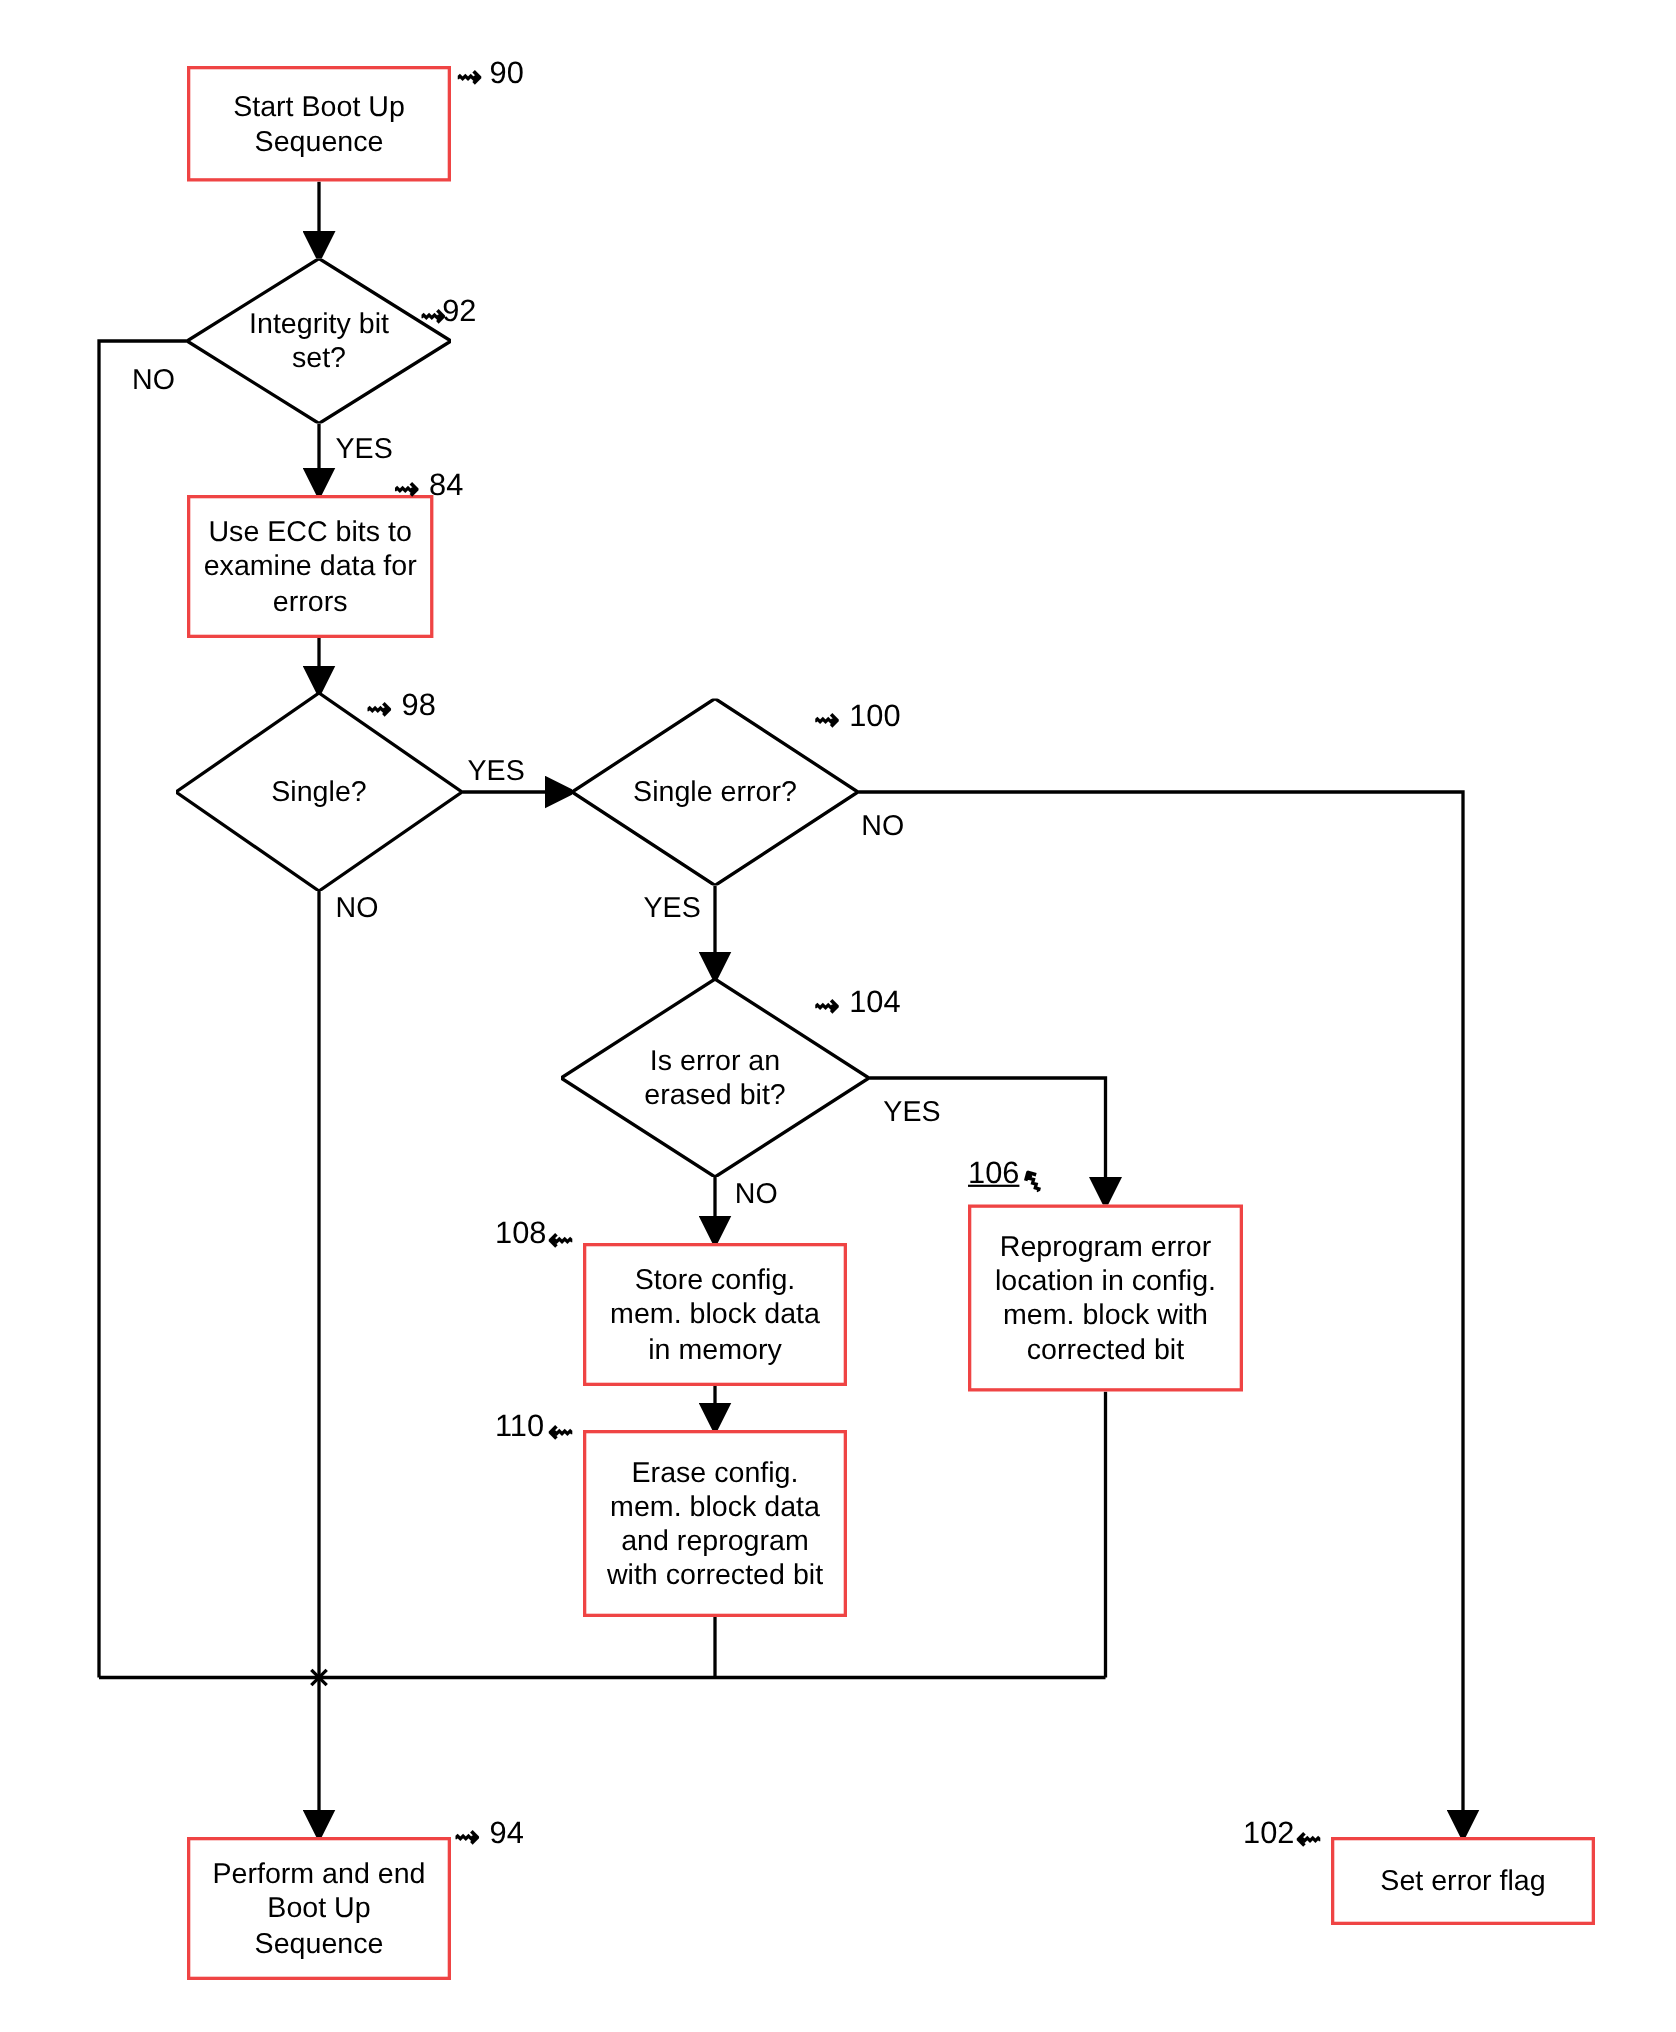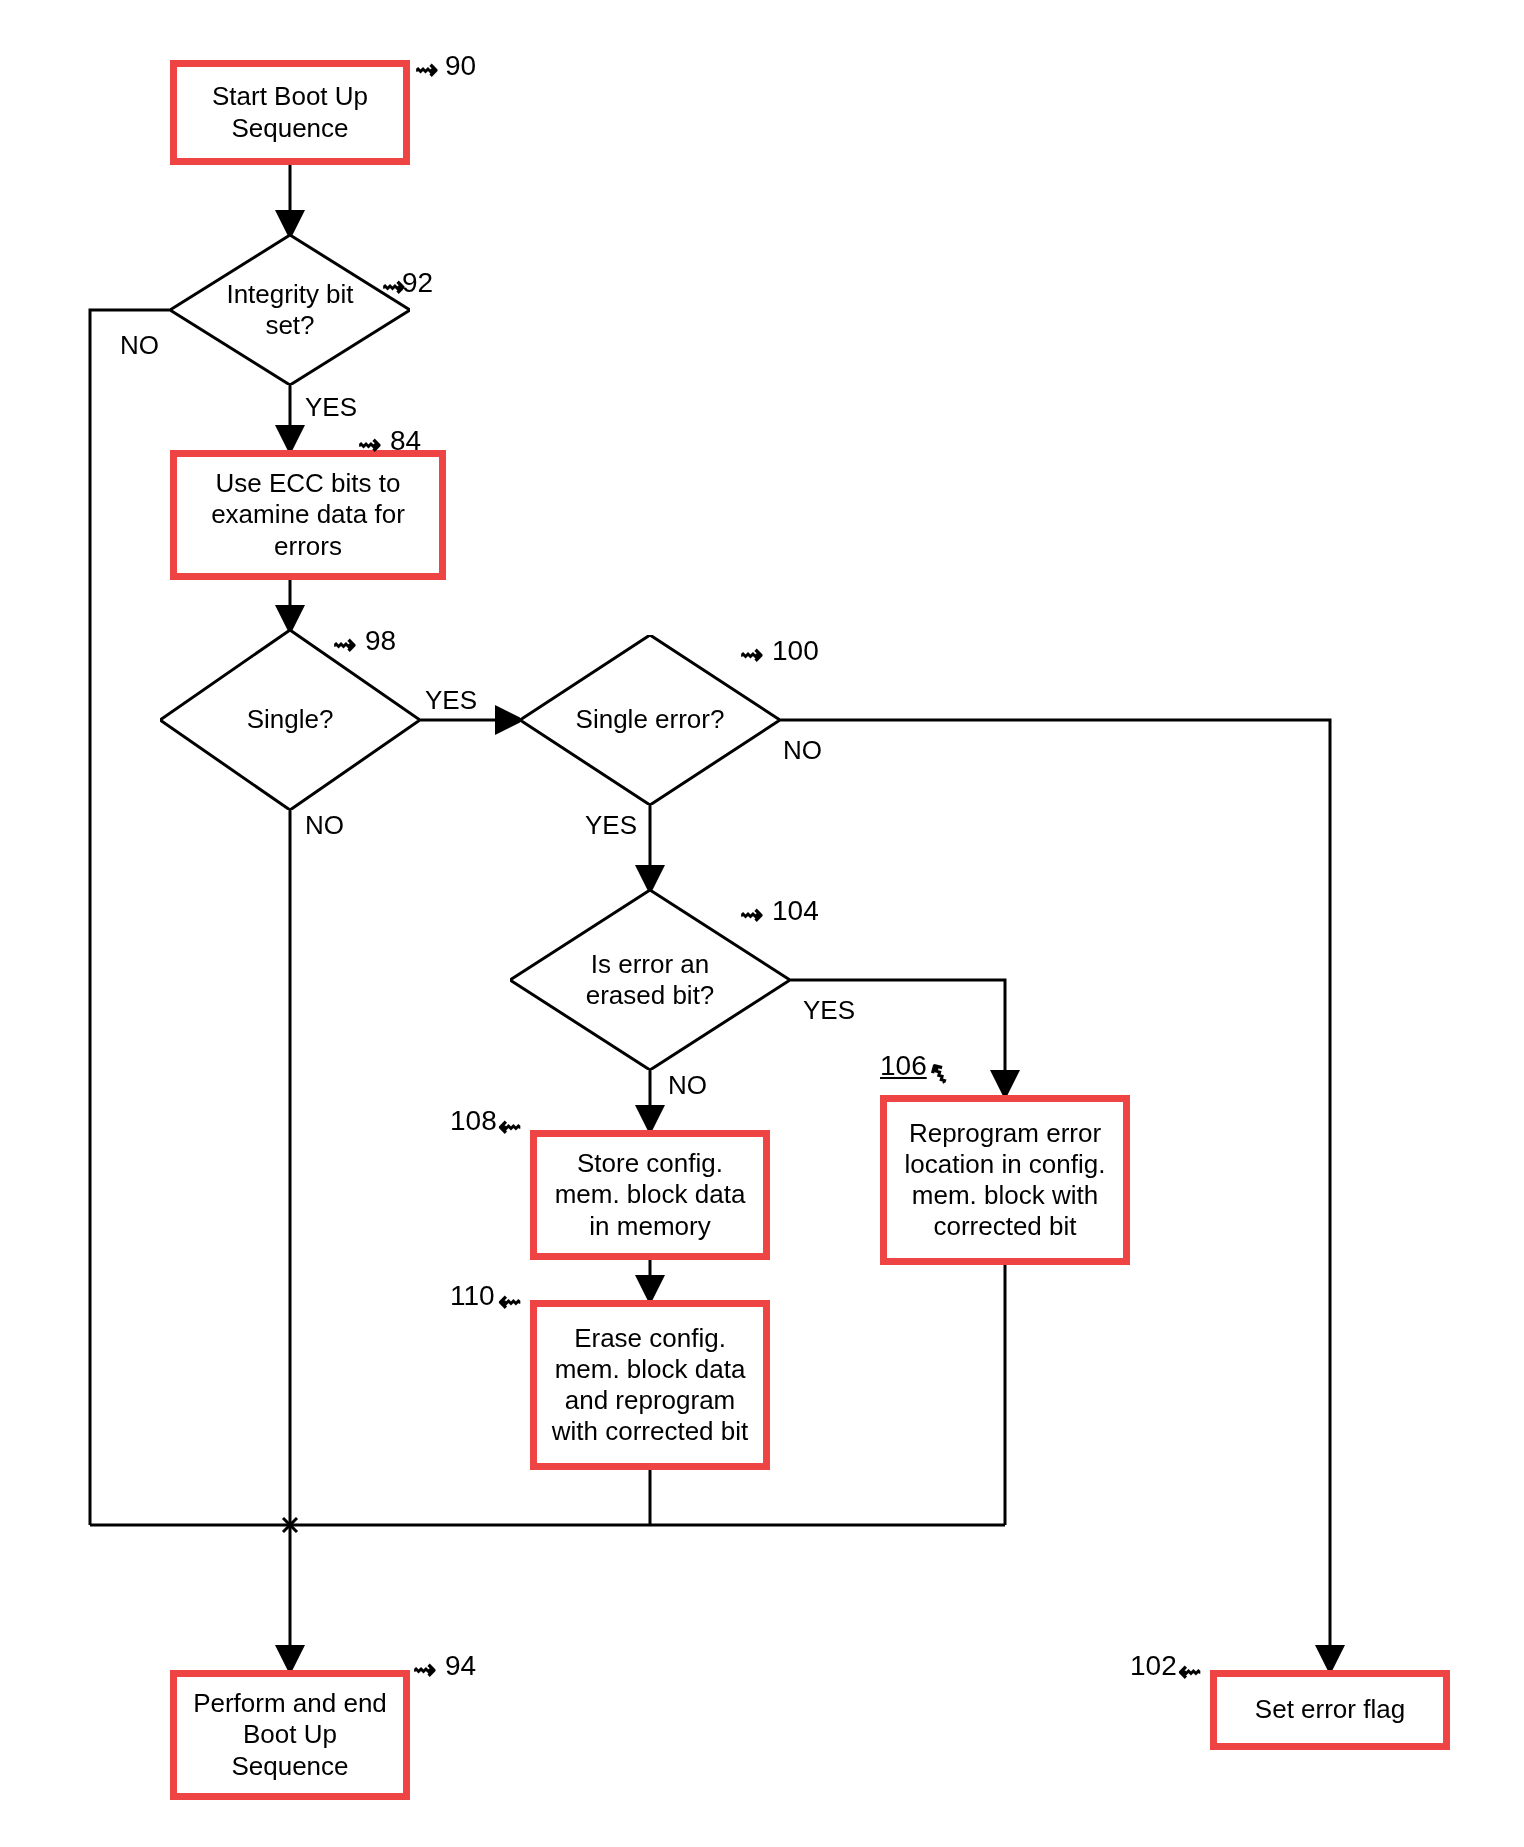--- a/index.html
+++ b/index.html
@@ -8,21 +8,21 @@
     font-family: Arial, Helvetica, sans-serif;
     background: #fff;
   }
   .canvas {
     position: relative;
     width: 1524px;
     height: 1847px;
   }
   .box {
     position: absolute;
-    border: 7px solid #ef4444;
+    border: 3px solid #ef4444;
     background: #fff;
     text-align: center;
     display: flex;
     align-items: center;
     justify-content: center;
     font-size: 26px;
     line-height: 1.2;
     padding: 6px;
     box-sizing: border-box;
   }
@@ -124,21 +124,21 @@
     <svg class="diamond-shape" viewBox="0 0 240 150" preserveAspectRatio="none">
         <polygon points="120,0 240,75 120,150 0,75" fill="#fff" stroke="#000" stroke-width="3"></polygon>
       </svg>
     <span class="diamond-text">Integrity bit<br>set?</span>
   </div>
   <span class="squig" style="left:362px; top:250px;">⇝</span>
   <span class="ref" style="left:382px; top:247px;">92</span>
   <span class="label" style="left:100px; top:310px;">NO</span>
   <span class="label" style="left:285px; top:372px;">YES</span>
 
-  <div class="box" style="left:150px; top:430px; width:276px; height:130px;">
+  <div class="box" style="left:150px; top:430px; width:224px; height:130px;">
     <span>Use ECC bits to<br>examine data for<br>errors</span>
   </div>
   <span class="squig" style="left:338px; top:408px;">⇝</span>
   <span class="ref" style="left:370px; top:405px;">84</span>
 
   <div class="diamond" style="left:140px; top:610px; width:260px; height:180px;">
     <svg class="diamond-shape" viewBox="0 0 260 180" preserveAspectRatio="none">
         <polygon points="130,0 260,90 130,180 0,90" fill="#fff" stroke="#000" stroke-width="3"></polygon>
       </svg>
     <span class="diamond-text">Single?</span>

